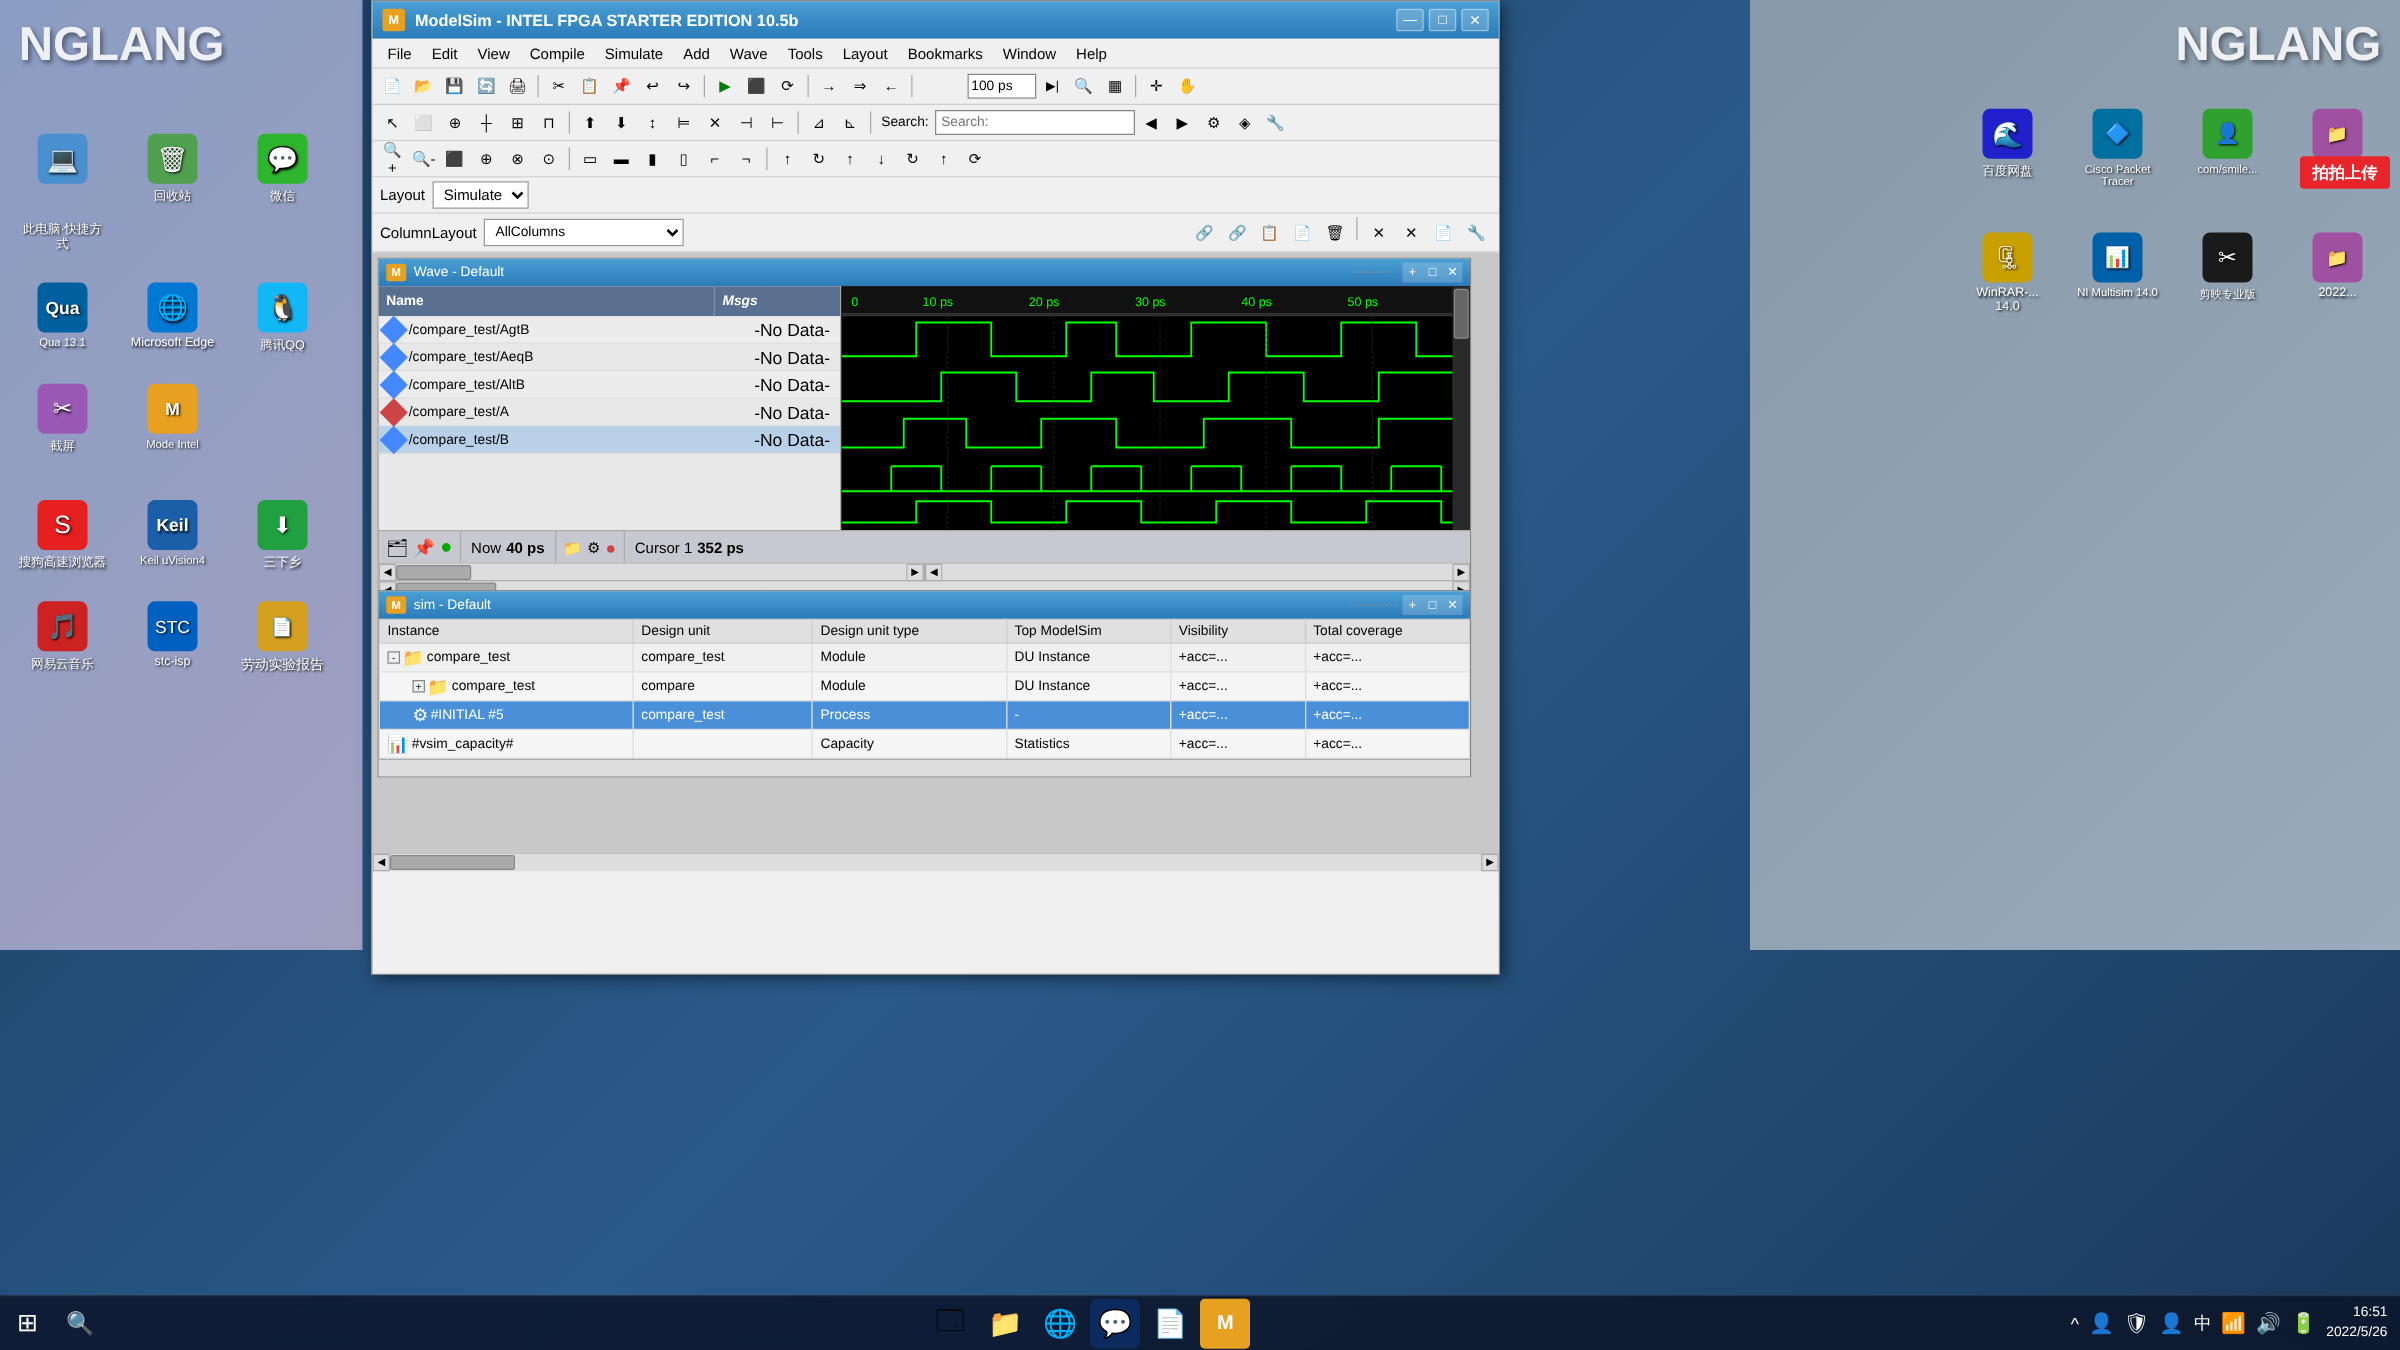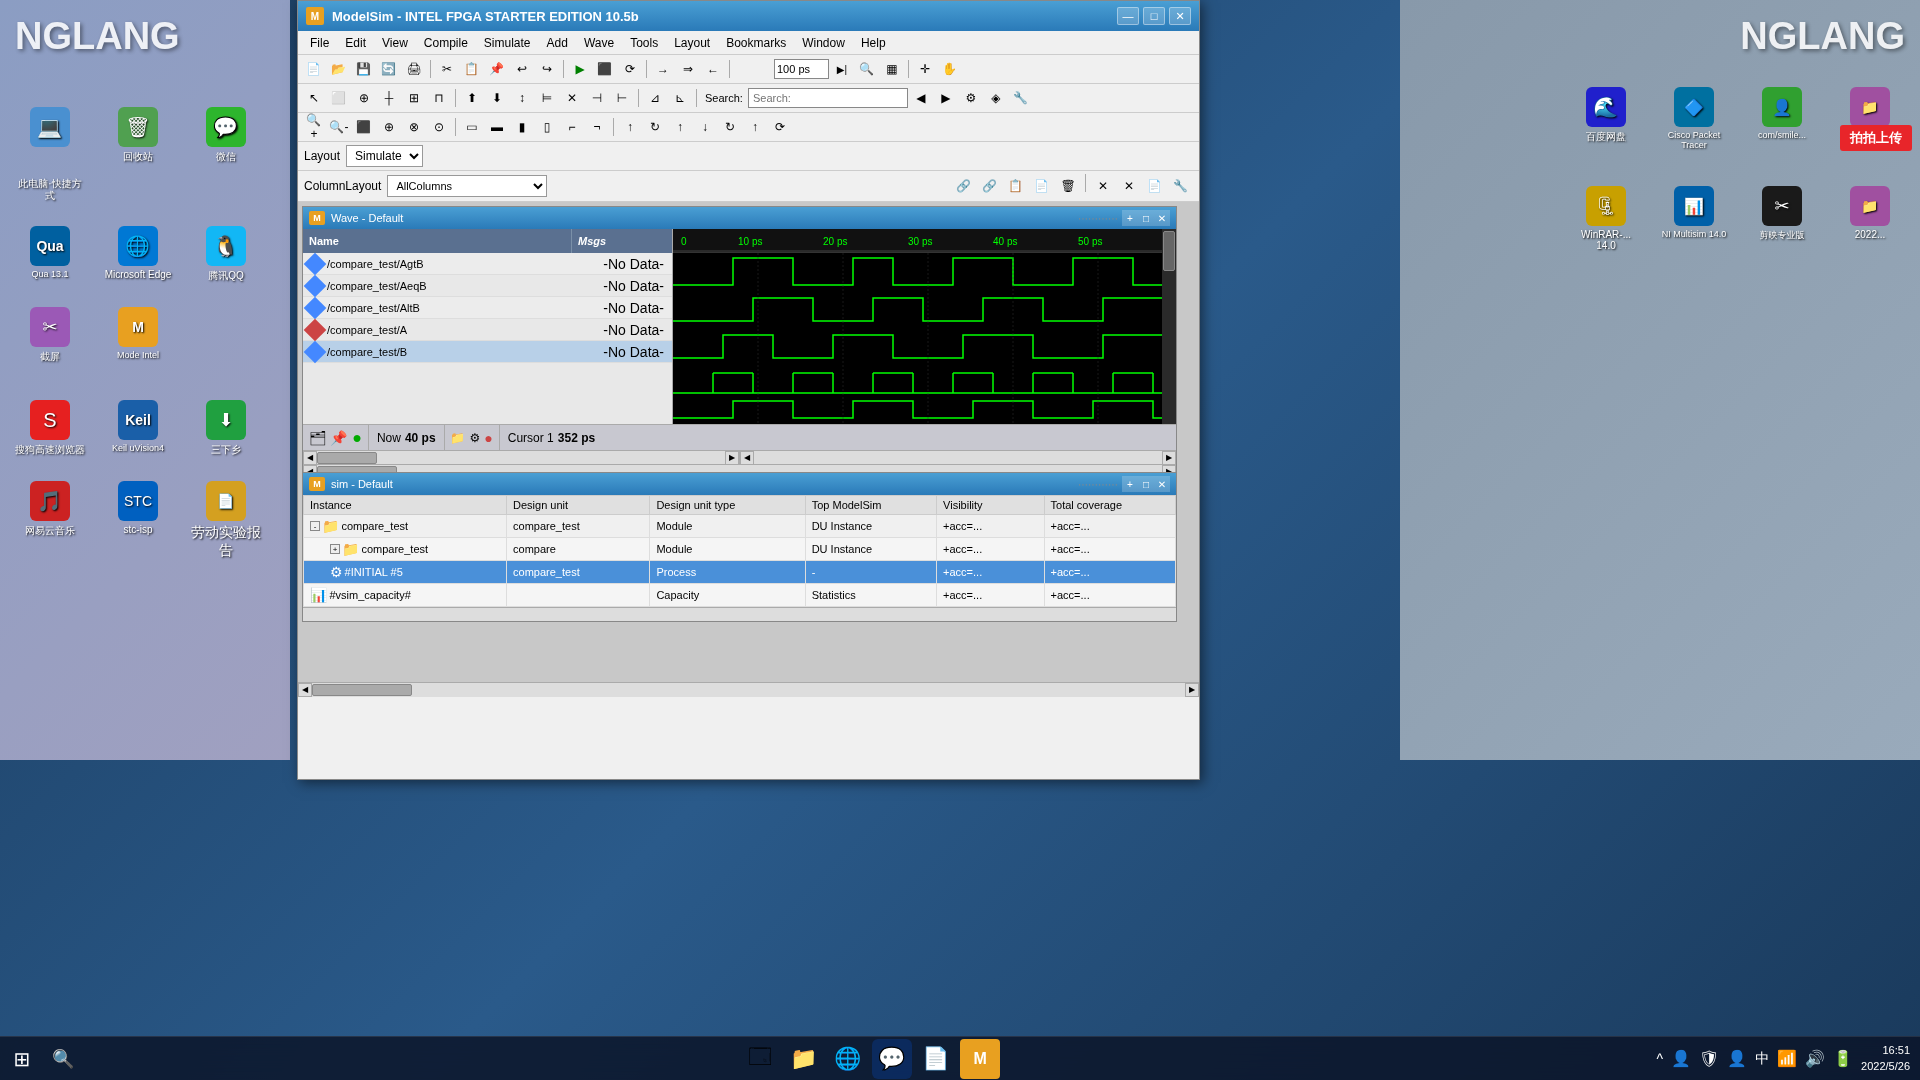--- a/index.html
+++ b/index.html
@@ -127,21 +127,21 @@
       <div class="desktop-icon">
         <div class="icon-img" style="background:#cc2222; font-size:20px;">🎵</div>
         <span style="font-size:10px;">网易云音乐</span>
       </div>
       <div class="desktop-icon">
         <div class="icon-img" style="background:#0060c0; font-size:14px; color:white;">STC</div>
         <span style="font-size:10px;">stc-isp</span>
       </div>
       <div class="desktop-icon">
         <div class="icon-img" style="background:#d4a020; font-size:14px; color:white;">📄</div>
-        <span style="font-size:14px;">劳动实验报告</span>
+        <span style="font-size:11px;">劳动实验报告</span>
       </div>
     </div>
   </div>
 
   <div class="right-photo" style="position:absolute; right:0; top:0; width:520px; height:760px; background:linear-gradient(135deg, #8899aa, #99aabb); overflow:hidden;">
     <div style="font-size:38px; font-weight:bold; color:white; opacity:0.85; padding:15px; font-family:Arial; text-align:right; text-shadow:2px 2px 4px rgba(0,0,0,0.5);">NGLANG</div>
     <div style="display:flex; flex-wrap:wrap; padding:10px; gap:8px; justify-content:flex-end;">
       <div class="desktop-icon">
         <div class="icon-img" style="background:#2020cc; font-size:20px;">🌊</div>
         <span style="font-size:10px;text-align:right;">百度网盘</span>

